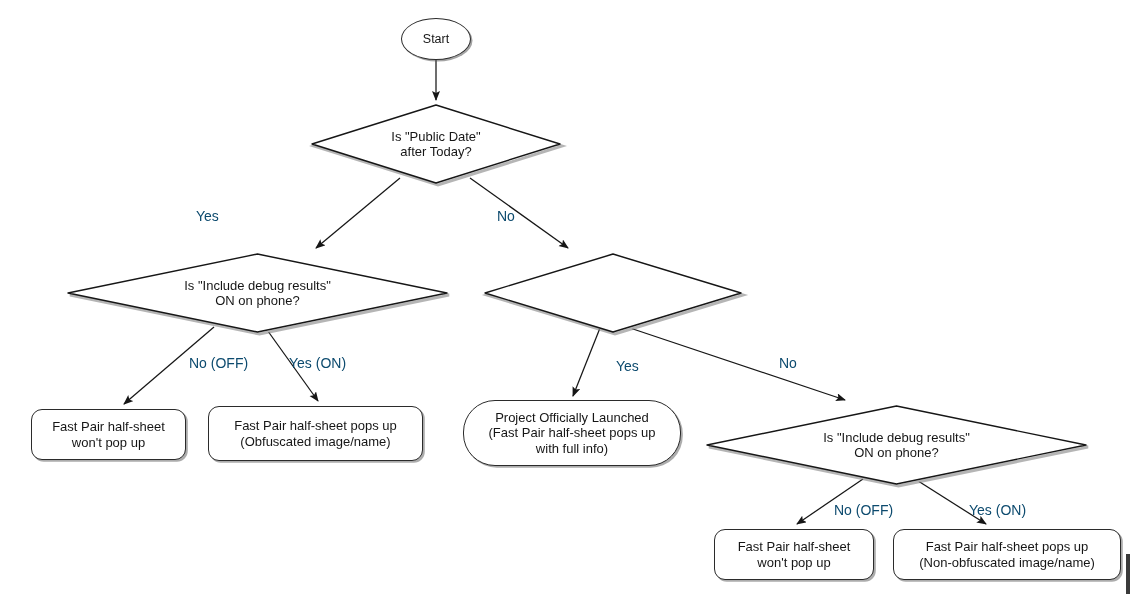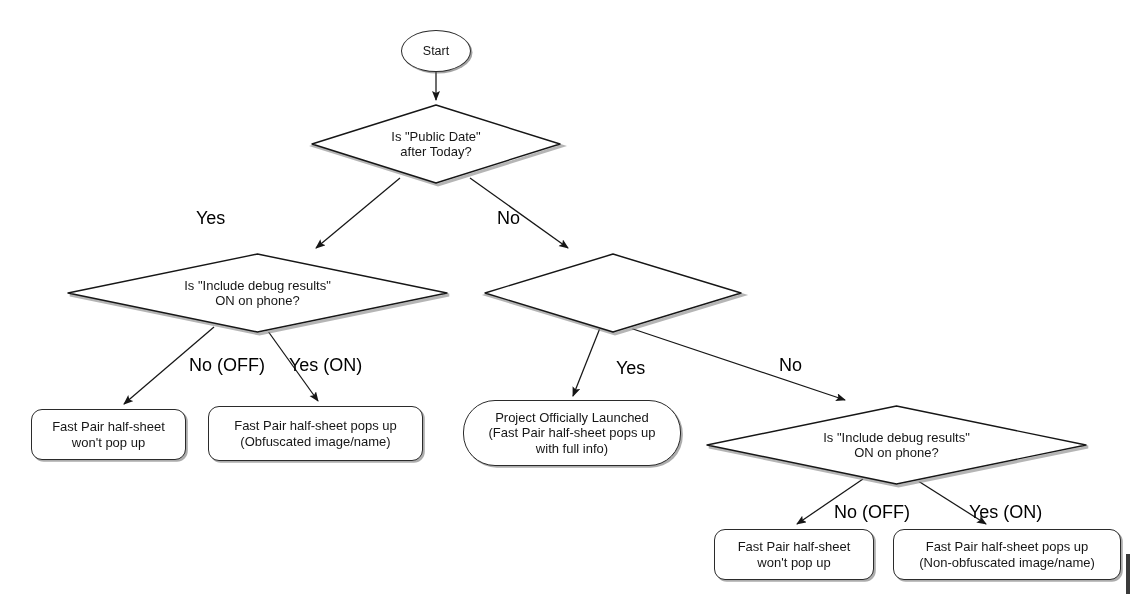--- a/index.html
+++ b/index.html
@@ -75,22 +75,22 @@
   .diamond-svg {
     position: absolute;
     left: 0;
     top: 0;
     z-index: 1;
     overflow: visible;
   }
 
   .edge-label {
     position: absolute;
-    font-size: 18px;
-    color: #000000;
+    font-size: 14px;
+    color: #0c4a6e;
     white-space: nowrap;
     z-index: 3;
     background: transparent;
   }
 
   .edge-path {
     fill: none;
     stroke: #161616;
     stroke-width: 1.25;
   }
@@ -117,21 +117,21 @@
         <path d="M 470,178 L 568,248" class="edge-path" marker-end="url(#arrowhead)"></path>
         <path d="M 214,327 L 124,404" class="edge-path" marker-end="url(#arrowhead)"></path>
         <path d="M 265,327 L 318,401" class="edge-path" marker-end="url(#arrowhead)"></path>
         <path d="M 600,328 L 573,396" class="edge-path" marker-end="url(#arrowhead)"></path>
         <path d="M 630,328 L 845,400" class="edge-path" marker-end="url(#arrowhead)"></path>
         <path d="M 863,479 L 797,524" class="edge-path" marker-end="url(#arrowhead)"></path>
         <path d="M 915,479 L 986,524" class="edge-path" marker-end="url(#arrowhead)"></path>
       </g>
   </svg>
 
-  <div class="node terminator" id="node-start" style="left: 401px; top: 30px; width: 70px; height: 42px;">
+  <div class="node terminator" id="node-start" style="left: 401px; top: 18px; width: 70px; height: 42px;">
     <span class="node-label">Start</span>
   </div>
 
   <div class="node decision" id="node-q_public_date" style="left: 311px; top: 104px; width: 250px; height: 80px;">
       <svg class="diamond-svg" width="250" height="80" viewBox="0 0 250 80">
         <polygon points="125,1 249,40 125,79 1,40" fill="#ffffff" stroke="rgba(120,120,120,0.55)" stroke-width="3" transform="translate(2,2)"></polygon>
         <polygon points="125,1 249,40 125,79 1,40" fill="#ffffff" stroke="#161616" stroke-width="1.4" stroke-linejoin="round"></polygon>
       </svg>
     <span class="node-label">Is "Public Date"
 after Today?</span>

